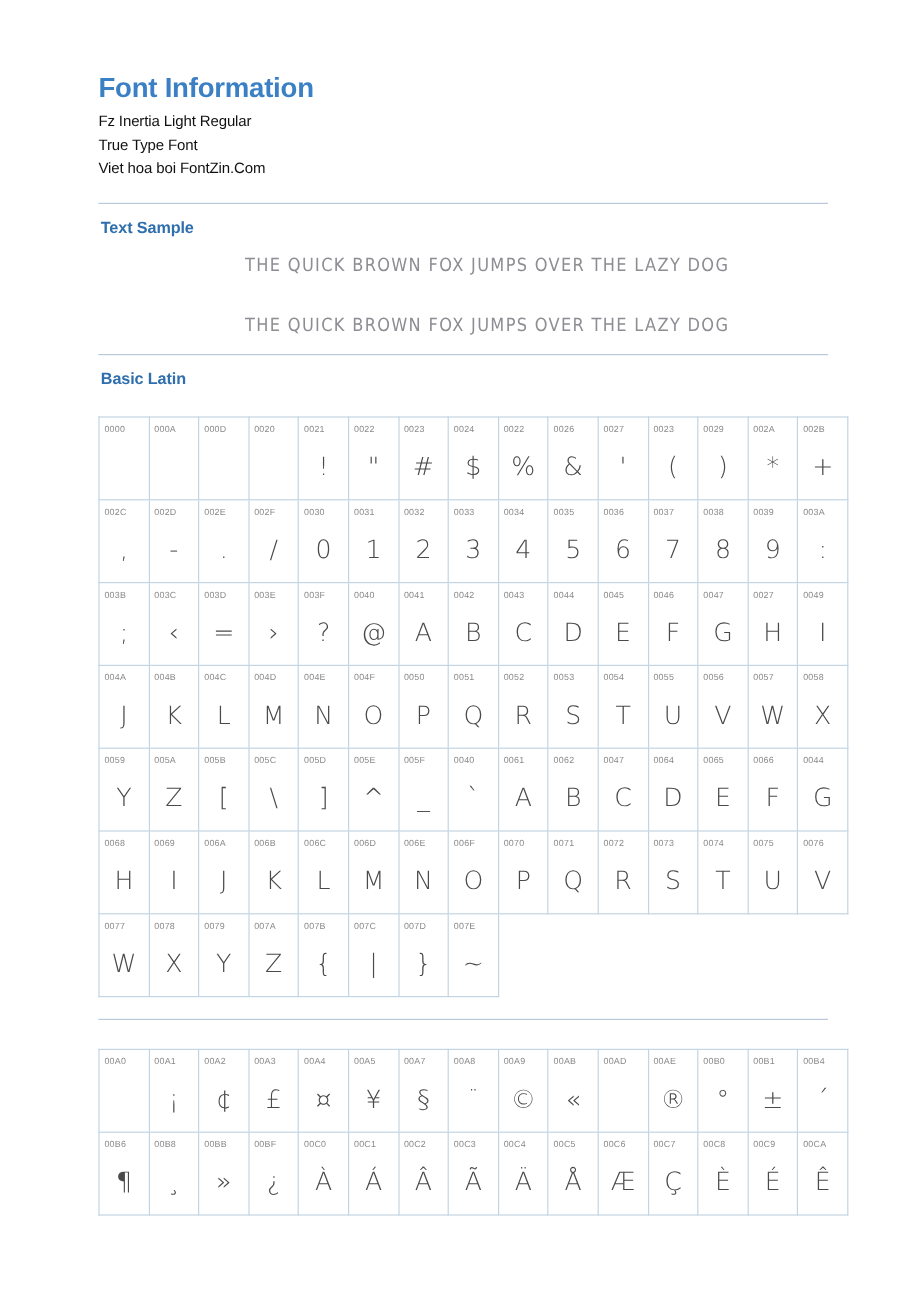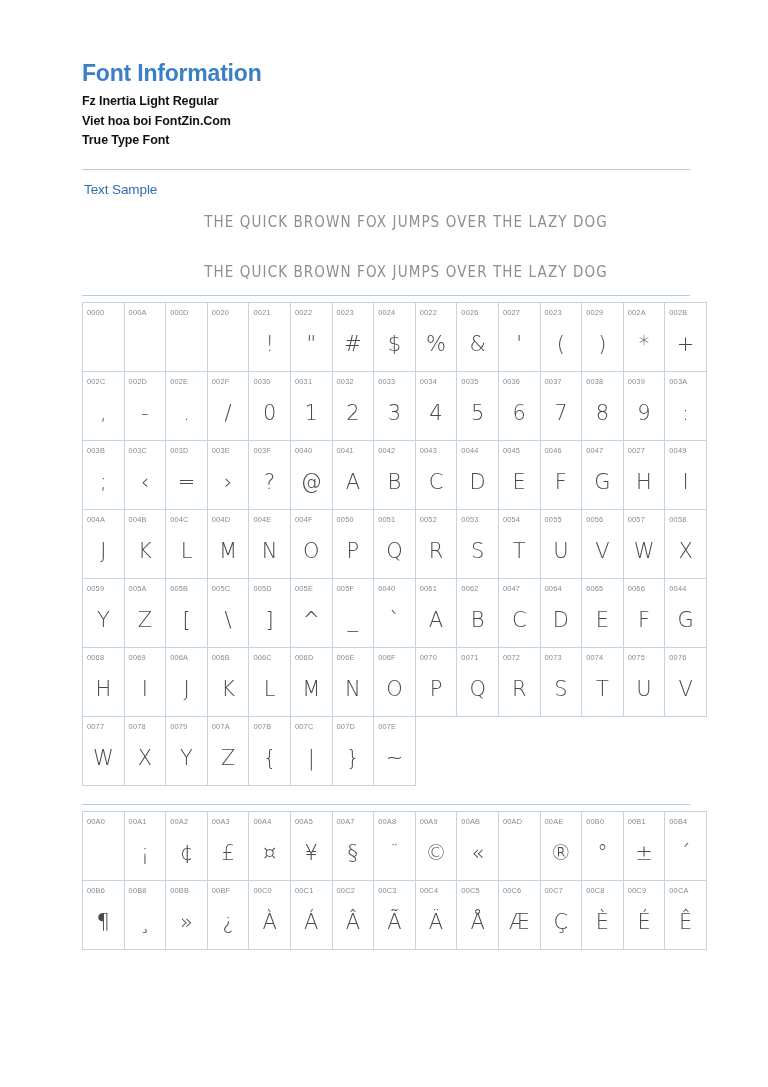--- a/index.html
+++ b/index.html
@@ -25,35 +25,35 @@
   .doc-title {
     font-size: 23px;
     font-weight: bold;
     color: #3b80c4;
     letter-spacing: -0.2px;
     margin: 0 0 6px 0;
     line-height: 1.15;
   }
   .meta-line {
     font-size: 12.5px;
-    font-weight: bold;
+    font-weight: normal;
     color: #111111;
     line-height: 1.55;
     margin: 0;
     letter-spacing: -0.1px;
   }
   .rule {
     height: 1px;
     background: #b9c9d9;
     margin: 0;
     width: 608px;
   }
   .section-head {
     font-size: 13.5px;
-    font-weight: normal;
+    font-weight: bold;
     color: #2f6fae;
     margin: 0;
     padding: 12px 0 0 2px;
     letter-spacing: -0.1px;
   }
   .head-gap-top { margin-top: 18px; }
 
   .samples {
     padding: 16px 0 14px 0;
   }
@@ -67,21 +67,21 @@
     white-space: nowrap;
     transform: scaleY(1.12);
     transform-origin: center;
   }
   .sample-gap { height: 34px; }
 
   .glyph-table {
     border-collapse: collapse;
     table-layout: fixed;
     width: 610px;
-    margin-top: 6px;
+    margin-top: 24px;
   }
   .glyph-table td {
     border: 1px solid #c3d4e3;
     width: 40.6px;
     height: 68px;
     padding: 0;
     vertical-align: top;
     background: #ffffff;
   }
   .glyph-table td.empty-cell {
@@ -110,36 +110,37 @@
   .latin1-block { margin-top: 16px; }
 </style>
 </head>
 <body>
 
 <div class="page">
 
   <div>
     <h1 class="doc-title">Font Information</h1>
     <p class="meta-line">Fz Inertia Light Regular</p>
+    <p class="meta-line">True Type Font</p>
     <p class="meta-line">Viet hoa boi FontZin.Com</p>
-    <p class="meta-line">True Type Font</p>
   </div>
 
   <div class="section-block">
     <div class="rule head-gap-top"></div>
     <h2 class="section-head">Text Sample</h2>
     <div class="samples">
       <div class="sample-line">THE QUICK BROWN FOX JUMPS OVER THE LAZY DOG</div>
       <div class="sample-gap"></div>
       <div class="sample-line">THE QUICK BROWN FOX JUMPS OVER THE LAZY DOG</div>
     </div>
   </div>
 
   <div class="section-block">
     <div class="rule"></div>
+    <h2 class="section-head">Basic Latin</h2>
     <table class="glyph-table">
       <tbody>
           <tr>
             <td>
               <span class="cp">0000</span>
               <span class="glyph"></span>
             </td>
             <td>
               <span class="cp">000A</span>
               <span class="glyph"></span>

